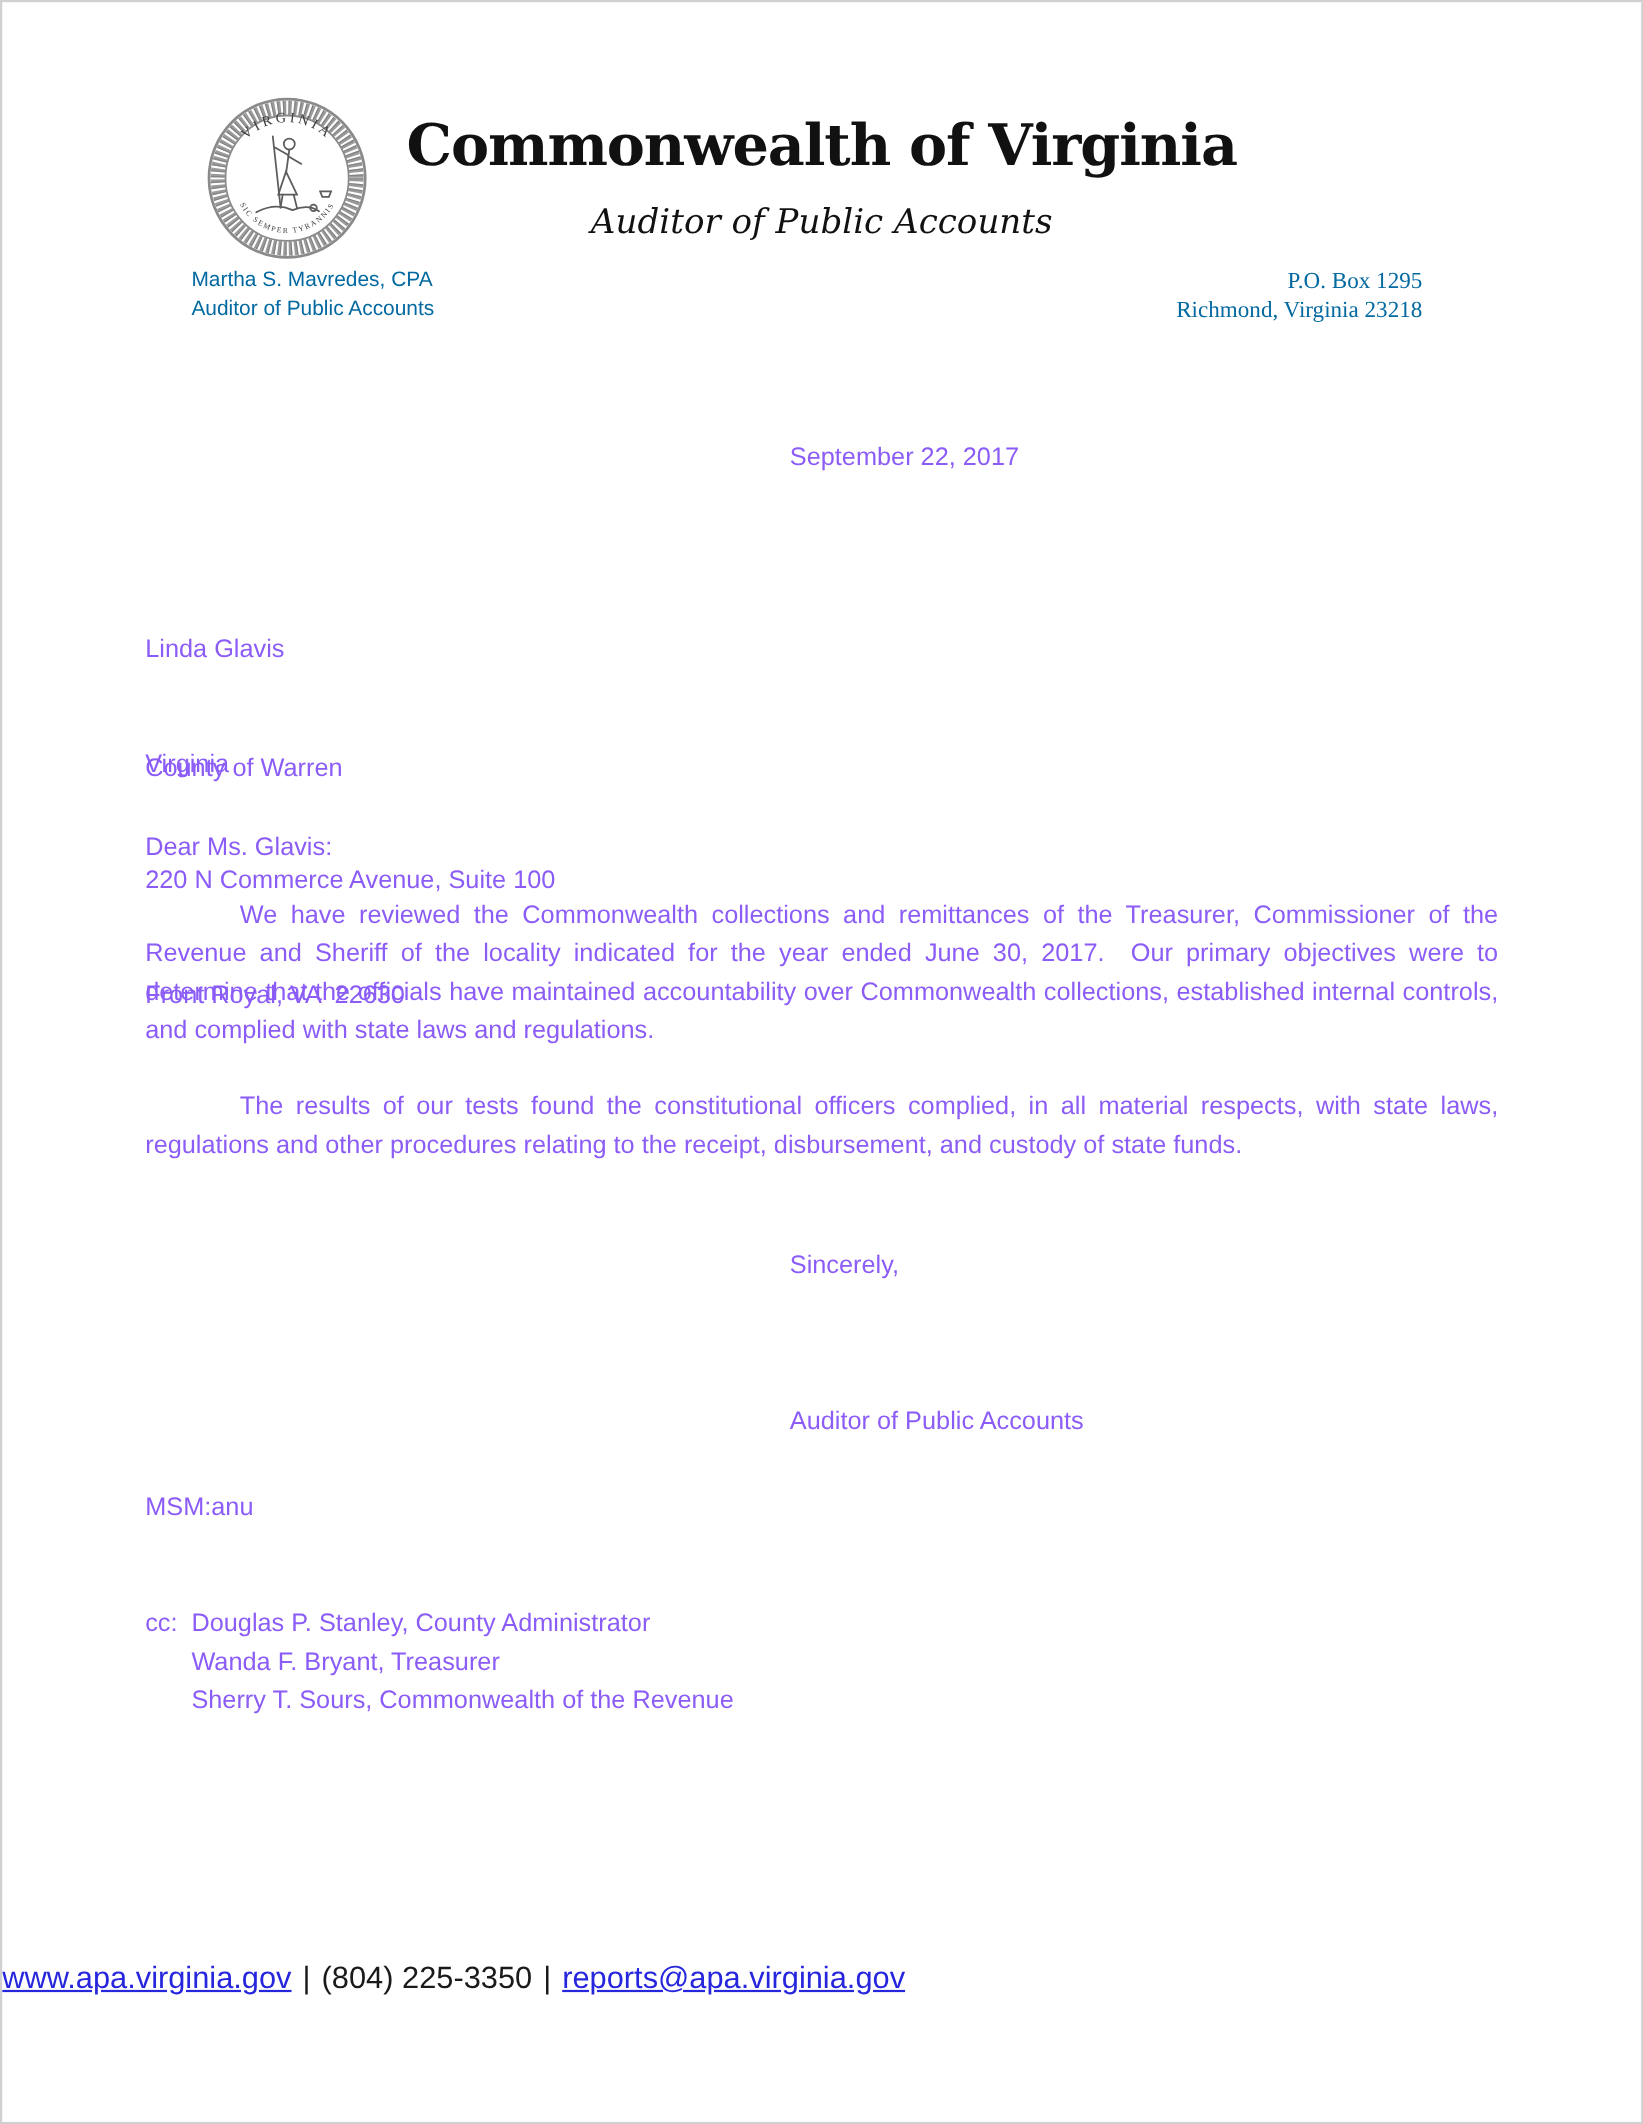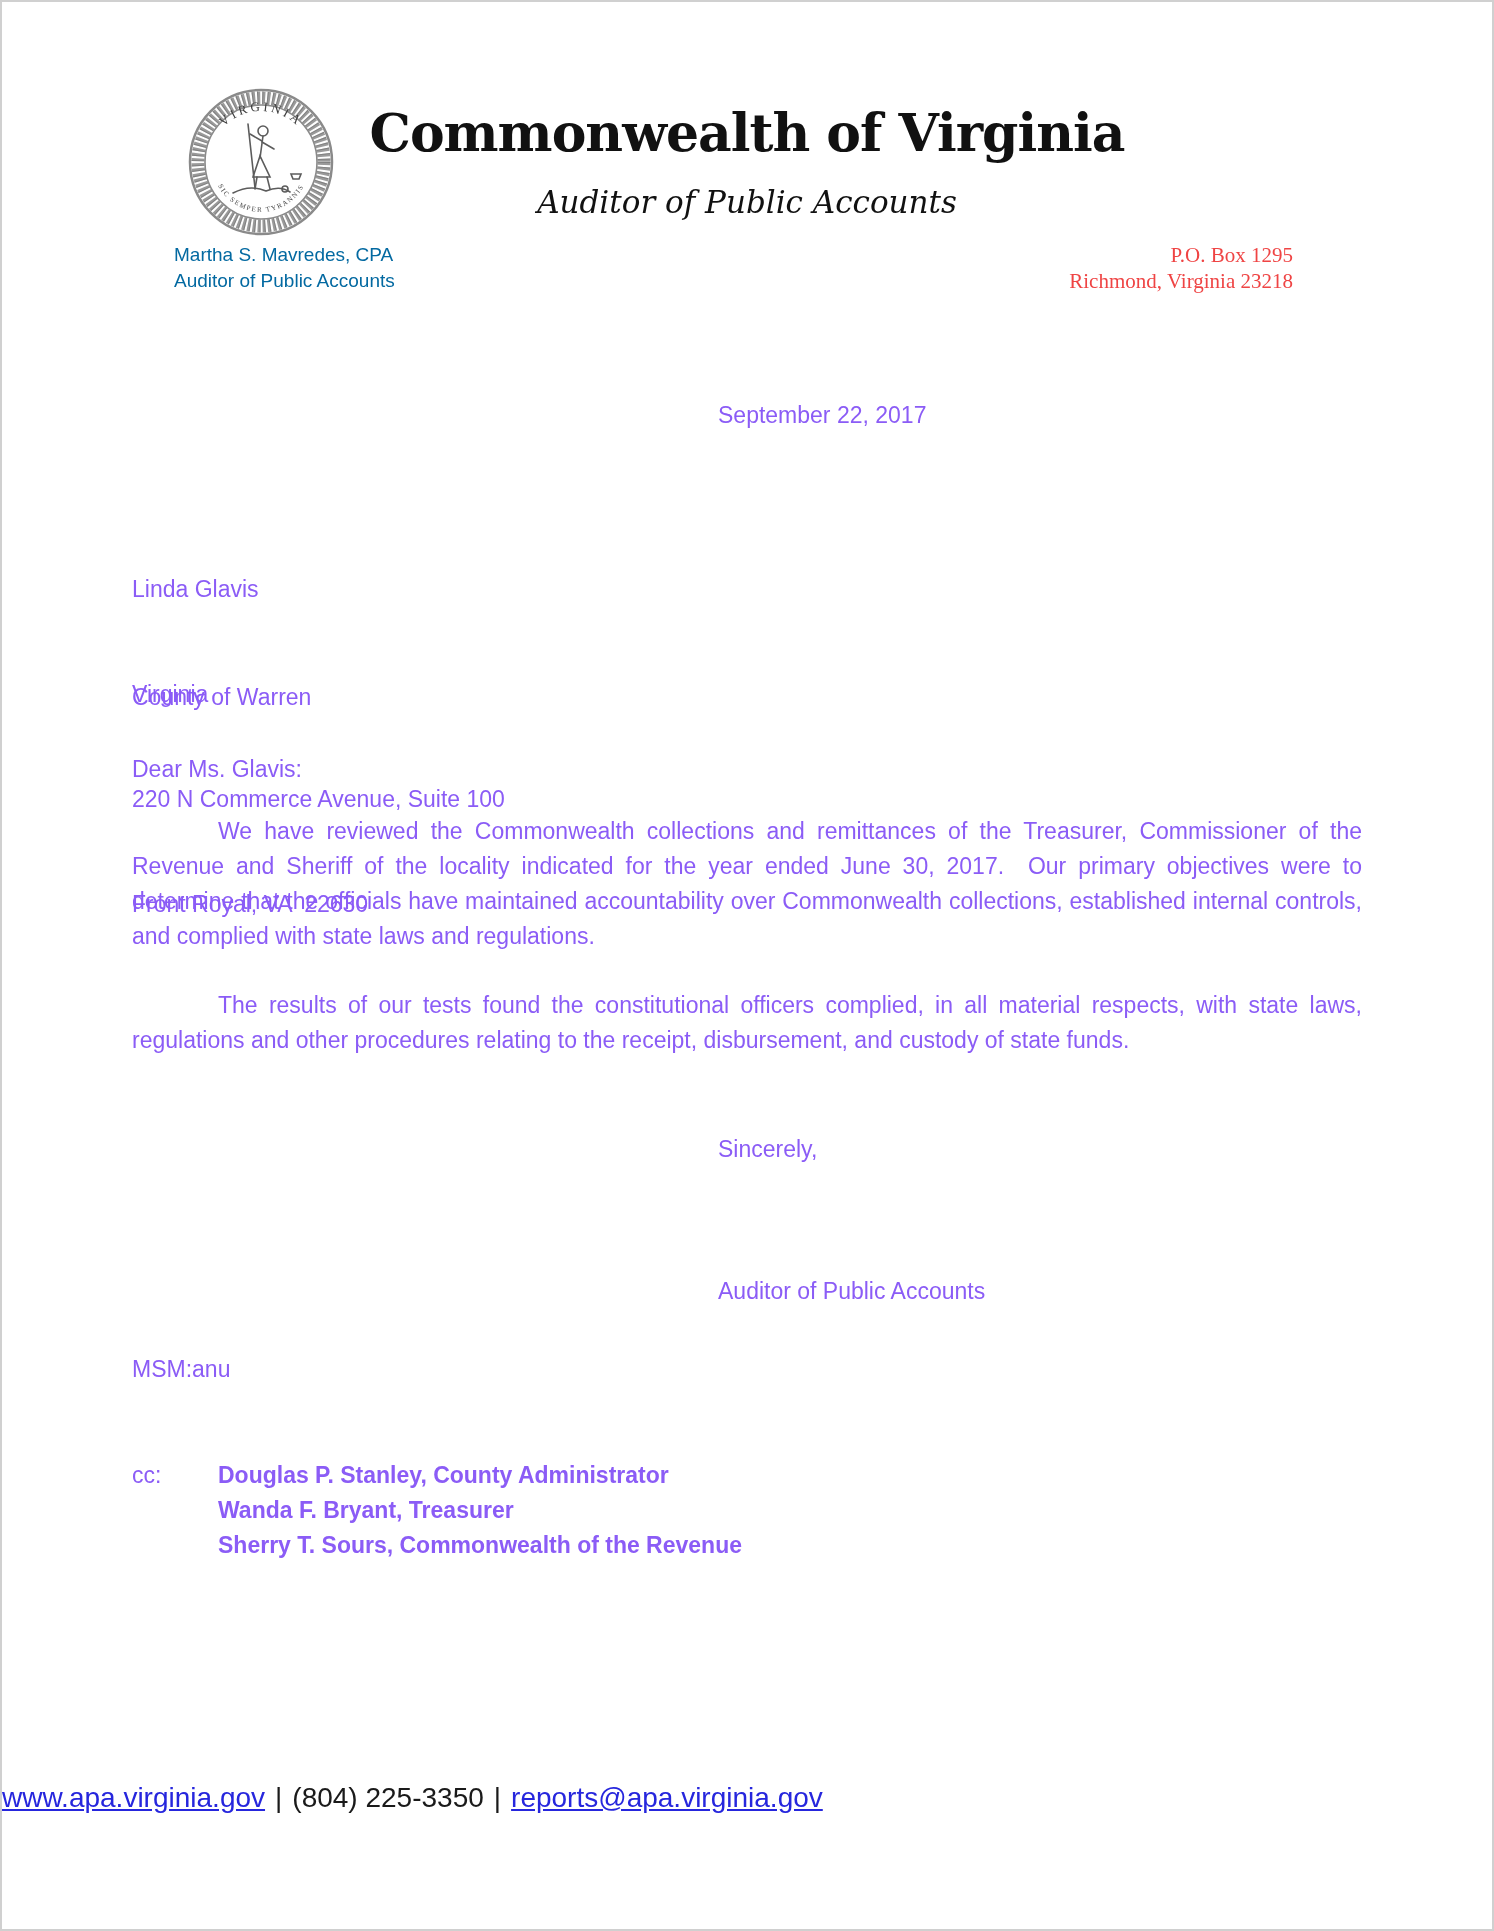--- a/index.html
+++ b/index.html
@@ -39,21 +39,21 @@
     left: 172px; top: 240px;
     font-family: Liberation Sans, sans-serif;
     font-size: 19px; line-height: 26px;
     color: #0369a1;
   }
   .lh-right {
     right: 199px; top: 240px;
     text-align: right;
     font-family: "Liberation Serif", serif;
     font-size: 21px; line-height: 26px;
-    color: #ef4444;
+    color: #0369a1;
   }
 
   
   .body-text { font-size: 23px; line-height: 35px; color: #8b5cf6; }
   .date-line  { left: 716px; top: 396px; }
   .addr-block { left: 130px; top: 500px; white-space: pre-wrap; }
   .county-line { left: 130px; top: 678px; }
   .salutation { left: 130px; top: 750px; }
   .para {
     left: 130px; width: 1230px;
@@ -61,21 +61,21 @@
     text-indent: 86px;
     white-space: pre-wrap;
   }
   .para1 { top: 812px; }
   .para2 { top: 986px; }
   .closing { left: 716px; top: 1130px; }
   .signer  { left: 716px; top: 1272px; }
   .reference { left: 130px; top: 1350px; }
   .cc-block { left: 130px; top: 1456px; }
   .cc-label { position: absolute; left: 0; top: 0; }
-  .cc-names { margin-left: 86px; font-weight: bold; }
+  .cc-names { margin-left: 42px; }
 
   
   .footer {
     left: 0; right: 0; top: 1780px;
     text-align: left;
     font-size: 28px;
   }
   .footer a { text-decoration: underline; cursor: pointer; }
   .footer .sep { color: #1a1a1a; padding: 0 10px; }
 

